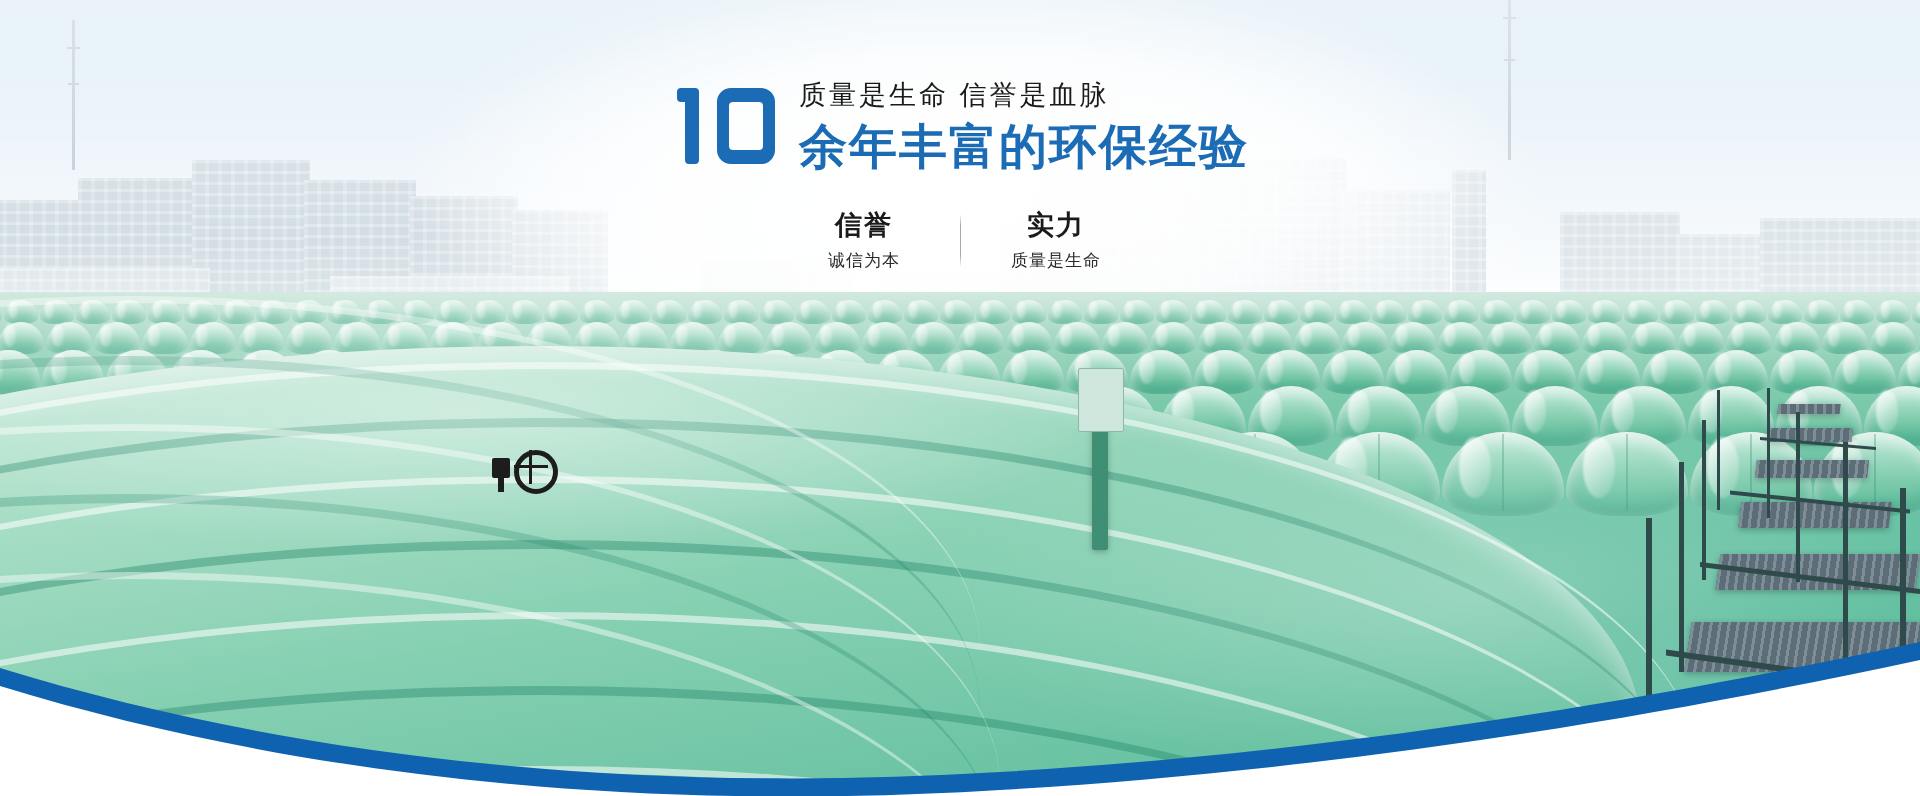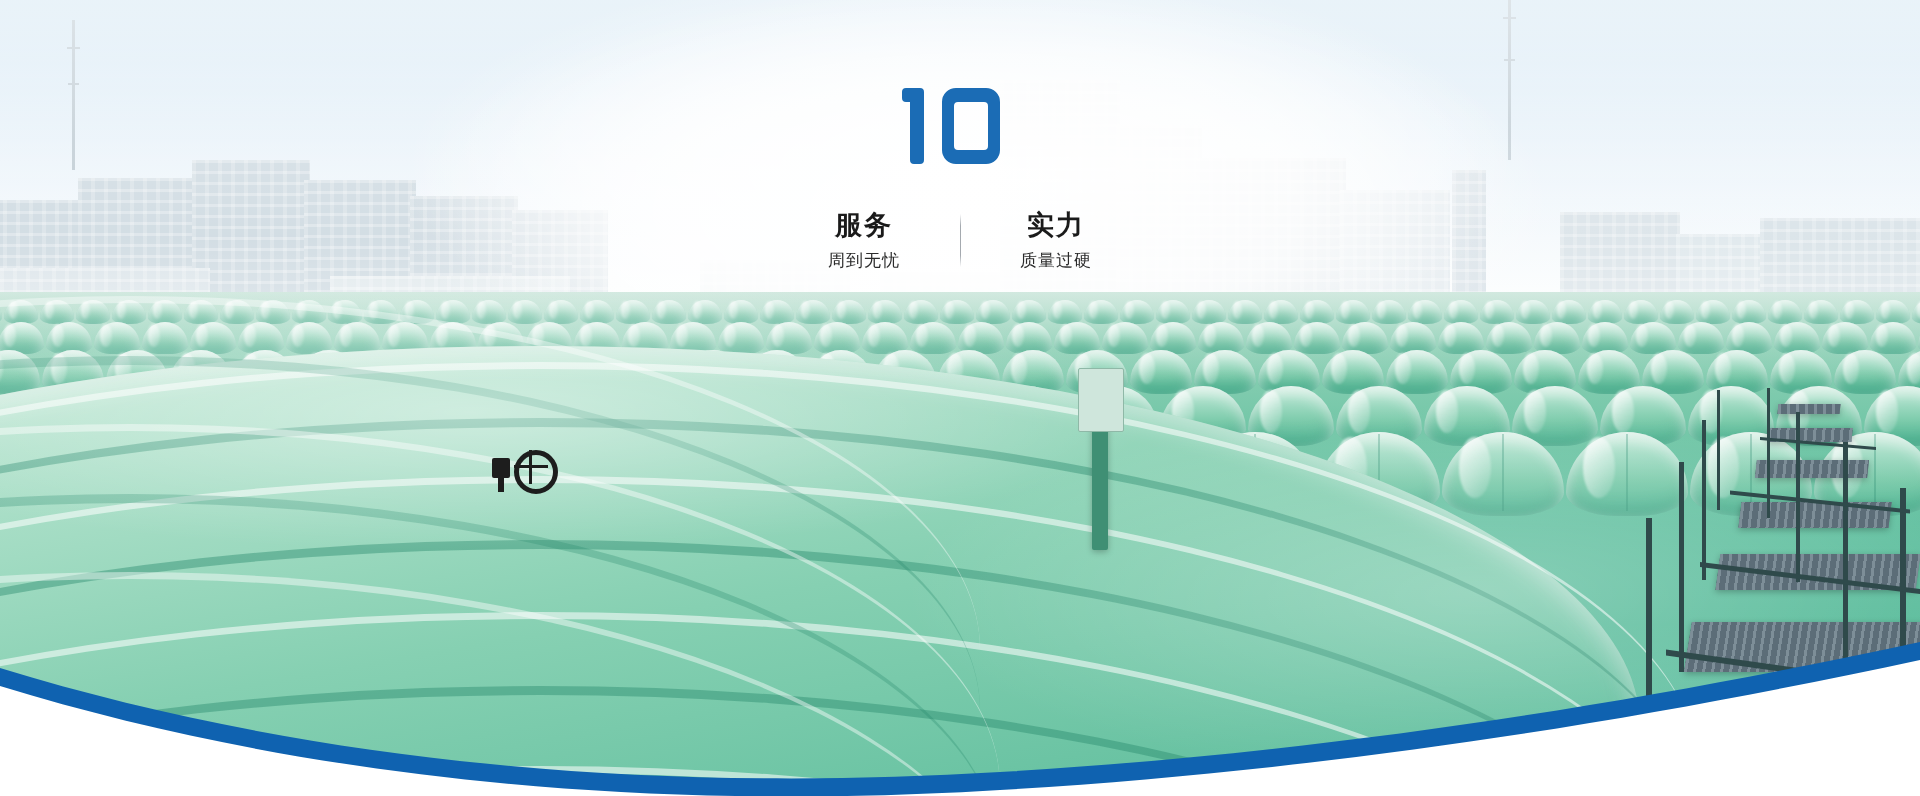--- a/index.html
+++ b/index.html
@@ -834,28 +834,30 @@
       <div class="num10">
         <svg width="112" height="96" viewBox="0 0 112 96" aria-hidden="true">
 
           <path d="M10,10 h14 a4,4 0 0 1 4,4 v68 a4,4 0 0 1 -4,4 h-6 a4,4 0 0 1 -4,-4 v-58 h-4 a4,4 0 0 1 -4,-4 v-6 a4,4 0 0 1 4,-4 z" fill="#1b6cb5"></path>
 
           <path d="M60,10 h30 a14,14 0 0 1 14,14 v48 a14,14 0 0 1 -14,14 h-30 a14,14 0 0 1 -14,-14 v-48 a14,14 0 0 1 14,-14 z
                    M62,24 a4,4 0 0 0 -4,4 v40 a4,4 0 0 0 4,4 h26 a4,4 0 0 0 4,-4 v-40 a4,4 0 0 0 -4,-4 z" fill="#1b6cb5" fill-rule="evenodd"></path>
         </svg>
       </div>
       <div class="htext">
+        <div class="tagline">质量是生命 信誉是血脉</div>
+        <div class="maintitle">余年丰富的环保经验</div>
       </div>
     </div>
   </div>
 
   <div class="features">
     <div class="feat">
-      <div class="feat-title">服务</div>
-      <div class="feat-sub">周到无忧</div>
+      <div class="feat-title">信誉</div>
+      <div class="feat-sub">诚信为本</div>
     </div>
     <div class="feat">
       <div class="feat-title">实力</div>
-      <div class="feat-sub">质量过硬</div>
+      <div class="feat-sub">质量是生命</div>
     </div>
   </div>
 
 </div>
 
 </body></html>

